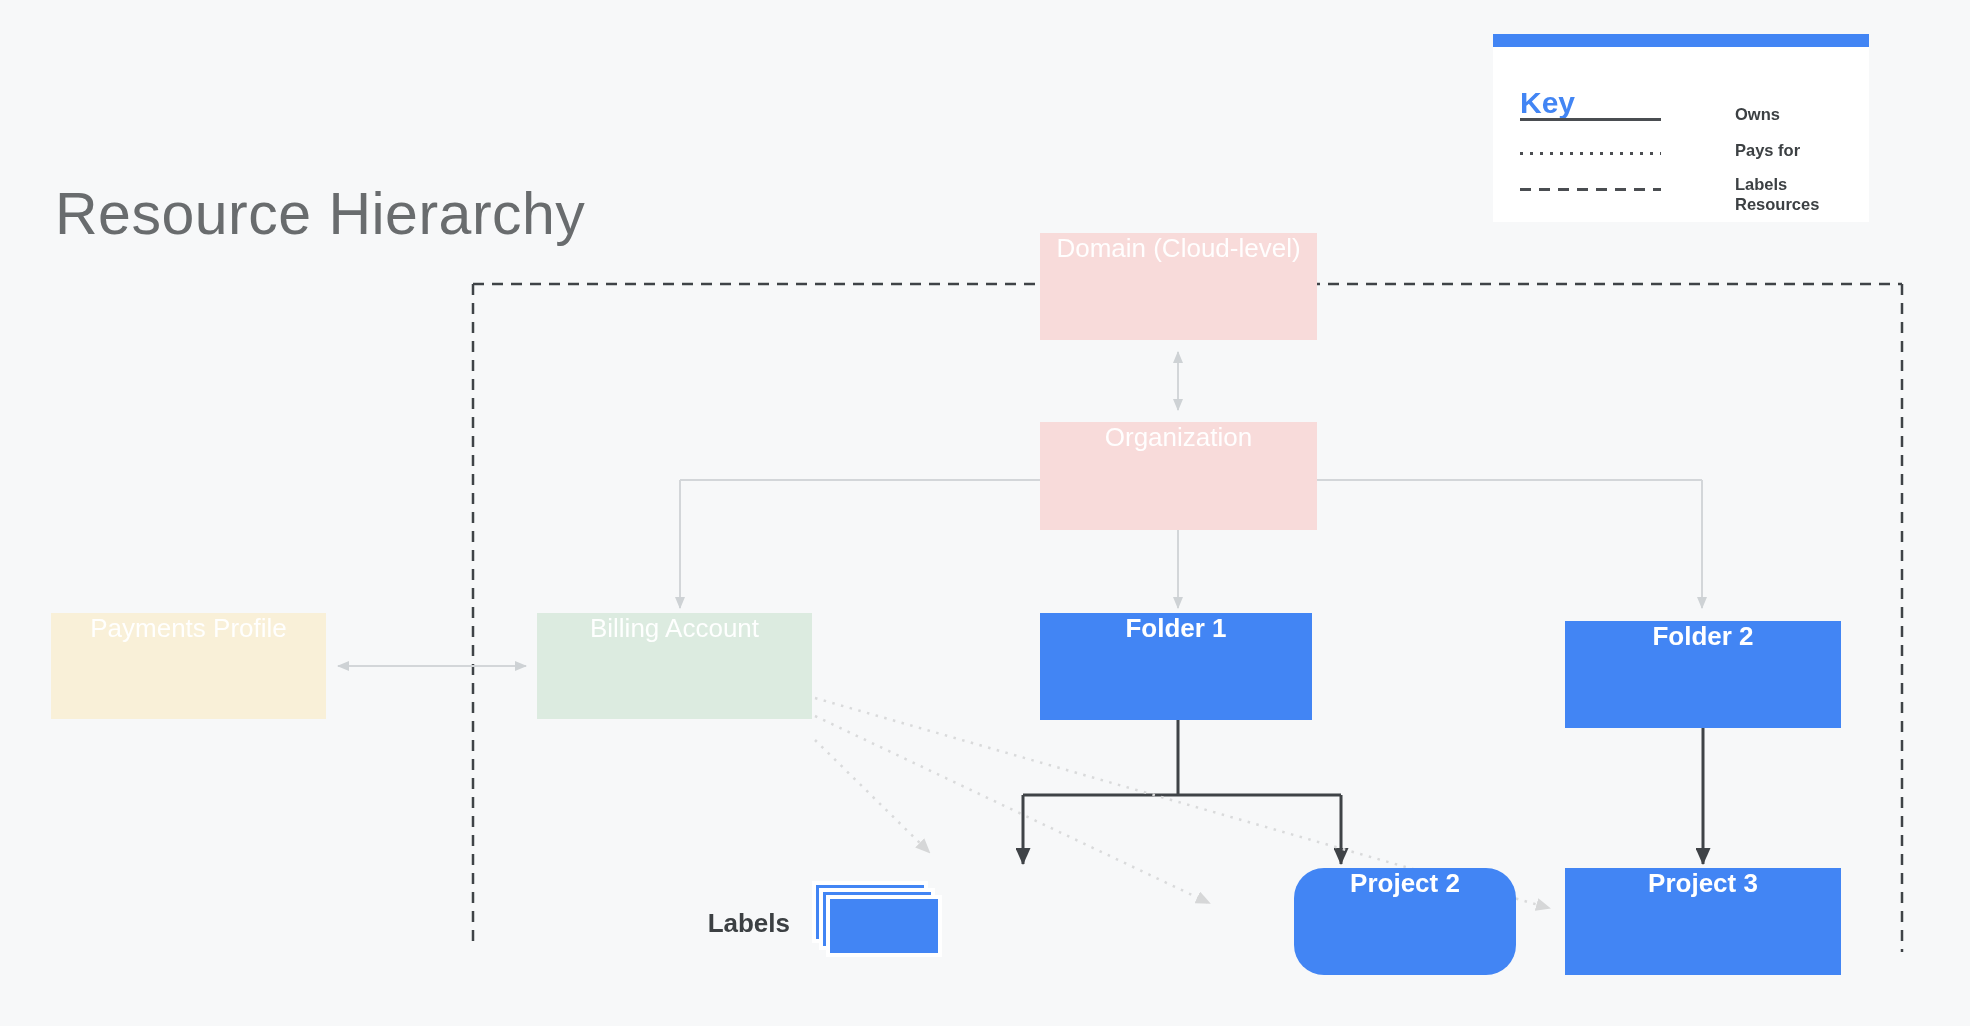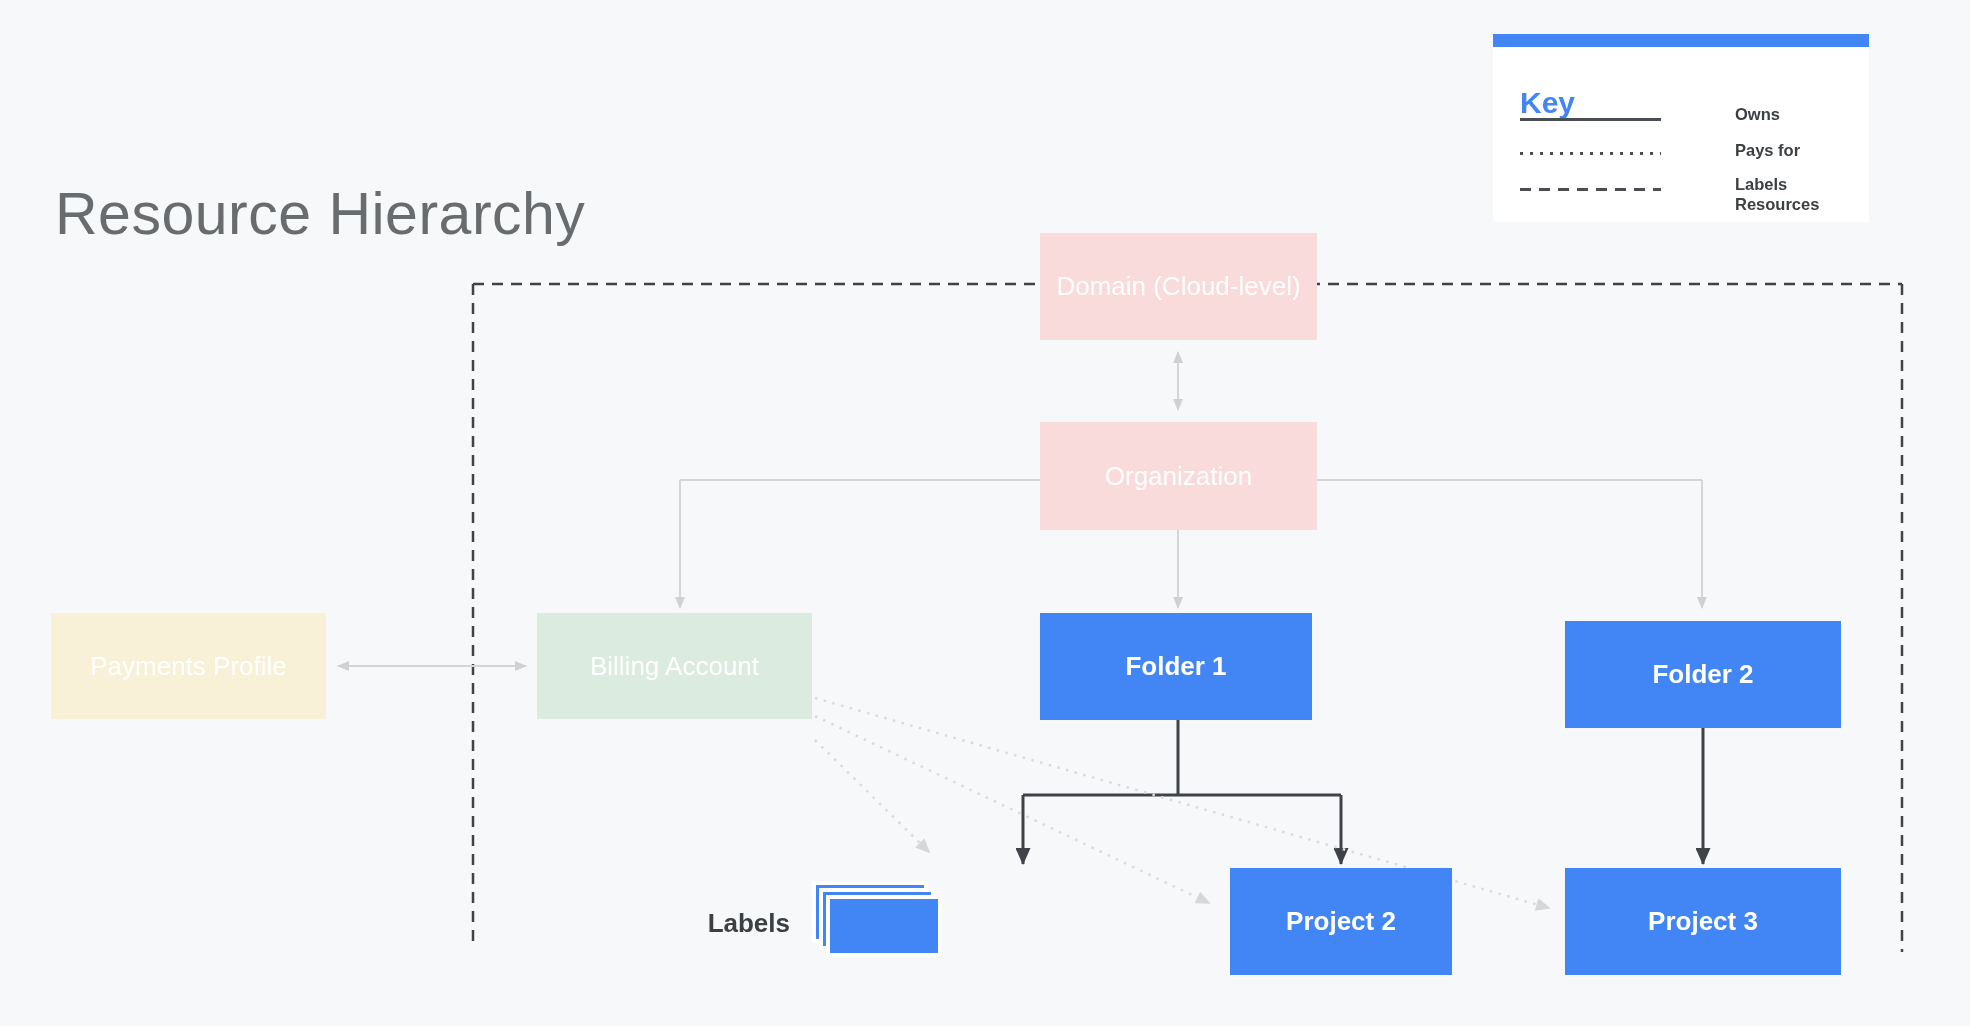--- a/index.html
+++ b/index.html
@@ -38,39 +38,39 @@
 
   
   .page-title{
     position:absolute;left:55px;top:180px;z-index:2;
     font-size:59px;font-weight:400;color:var(--title-gray);letter-spacing:0.5px;
   }
 
   
   .node{
     position:absolute;z-index:2;
-    display:flex;align-items:center;justify-content:center;
+    display:flex;align-items:flex-start;justify-content:center;
     text-align:center;
   }
   .node .lbl{font-size:26px;}
   .node-pastel .lbl{color:rgba(255,255,255,0.96);font-weight:400;}
   .node-blue{background:var(--node-blue);}
   .node-blue .lbl{color:#ffffff;font-weight:700;}
   .node-pink{background:var(--node-pink);}
   .node-green{background:var(--node-green);}
   .node-cream{background:var(--node-cream);}
 
   #node-domain      {left:1040px;top:233px;width:277px;height:107px;}
   #node-organization{left:1040px;top:422px;width:277px;height:108px;}
   #node-payments    {left:51px;  top:613px;width:275px;height:106px;}
   #node-billing     {left:537px; top:613px;width:275px;height:106px;}
   #node-folder1     {left:1040px;top:613px;width:272px;height:107px;}
   #node-folder2     {left:1565px;top:613px;width:276px;height:107px;margin-top:8px;}
   #node-project1    {left:895px; top:868px;width:274px;height:107px;}
-  #node-project2    {left:1230px;top:868px;width:222px;height:107px;}
+  #node-project2    {left:1294px;top:868px;width:222px;height:107px;border-radius:30px;}
   #node-project3    {left:1565px;top:868px;width:276px;height:107px;}
 
   
   .labels-caption{
     position:absolute;left:610px;top:908px;width:180px;z-index:3;
     text-align:right;font-size:26px;font-weight:700;color:var(--text-dark);
   }
   .labels-icon{position:absolute;left:812px;top:881px;width:140px;height:90px;z-index:3;}
   .labels-icon .card{
     position:absolute;width:116px;height:62px;

